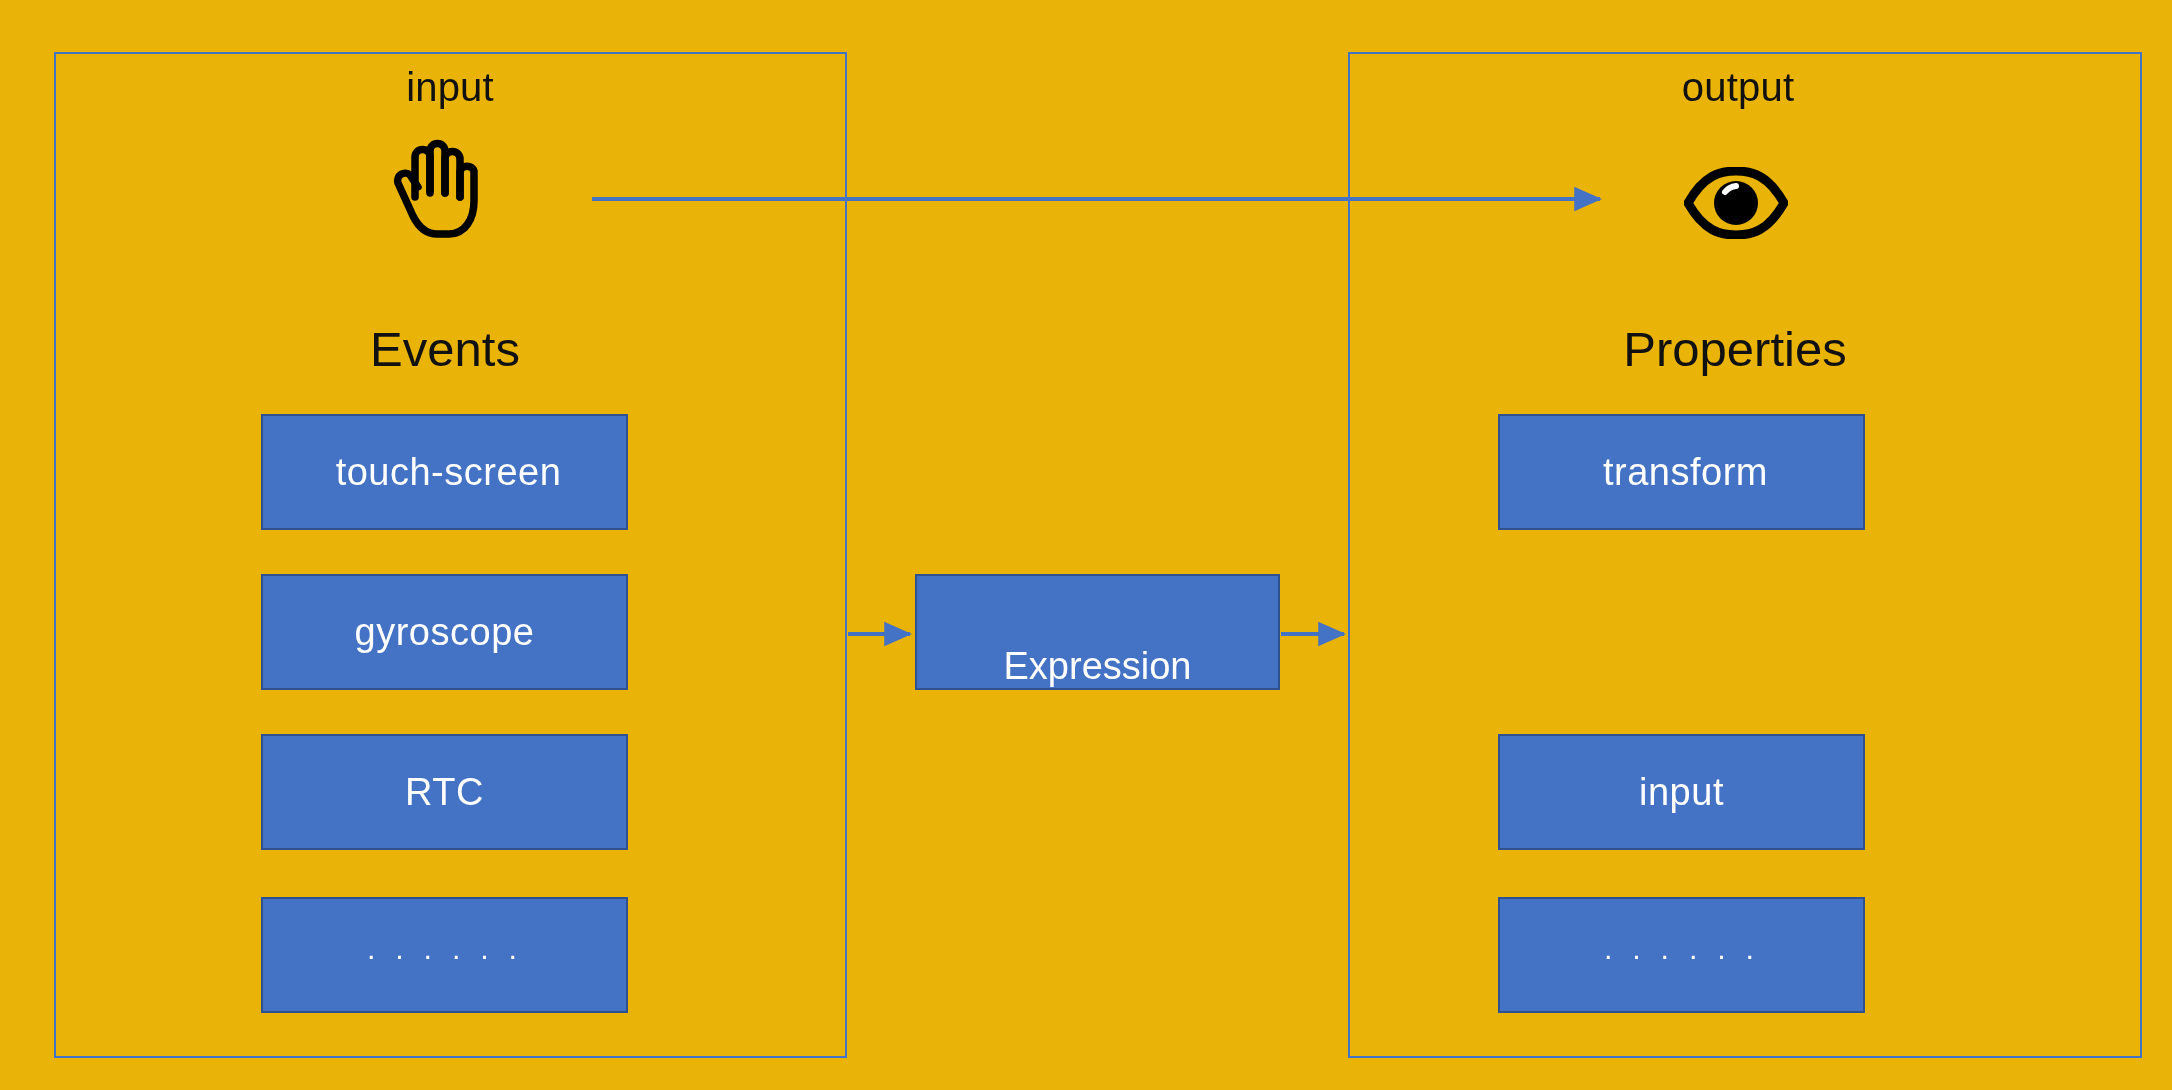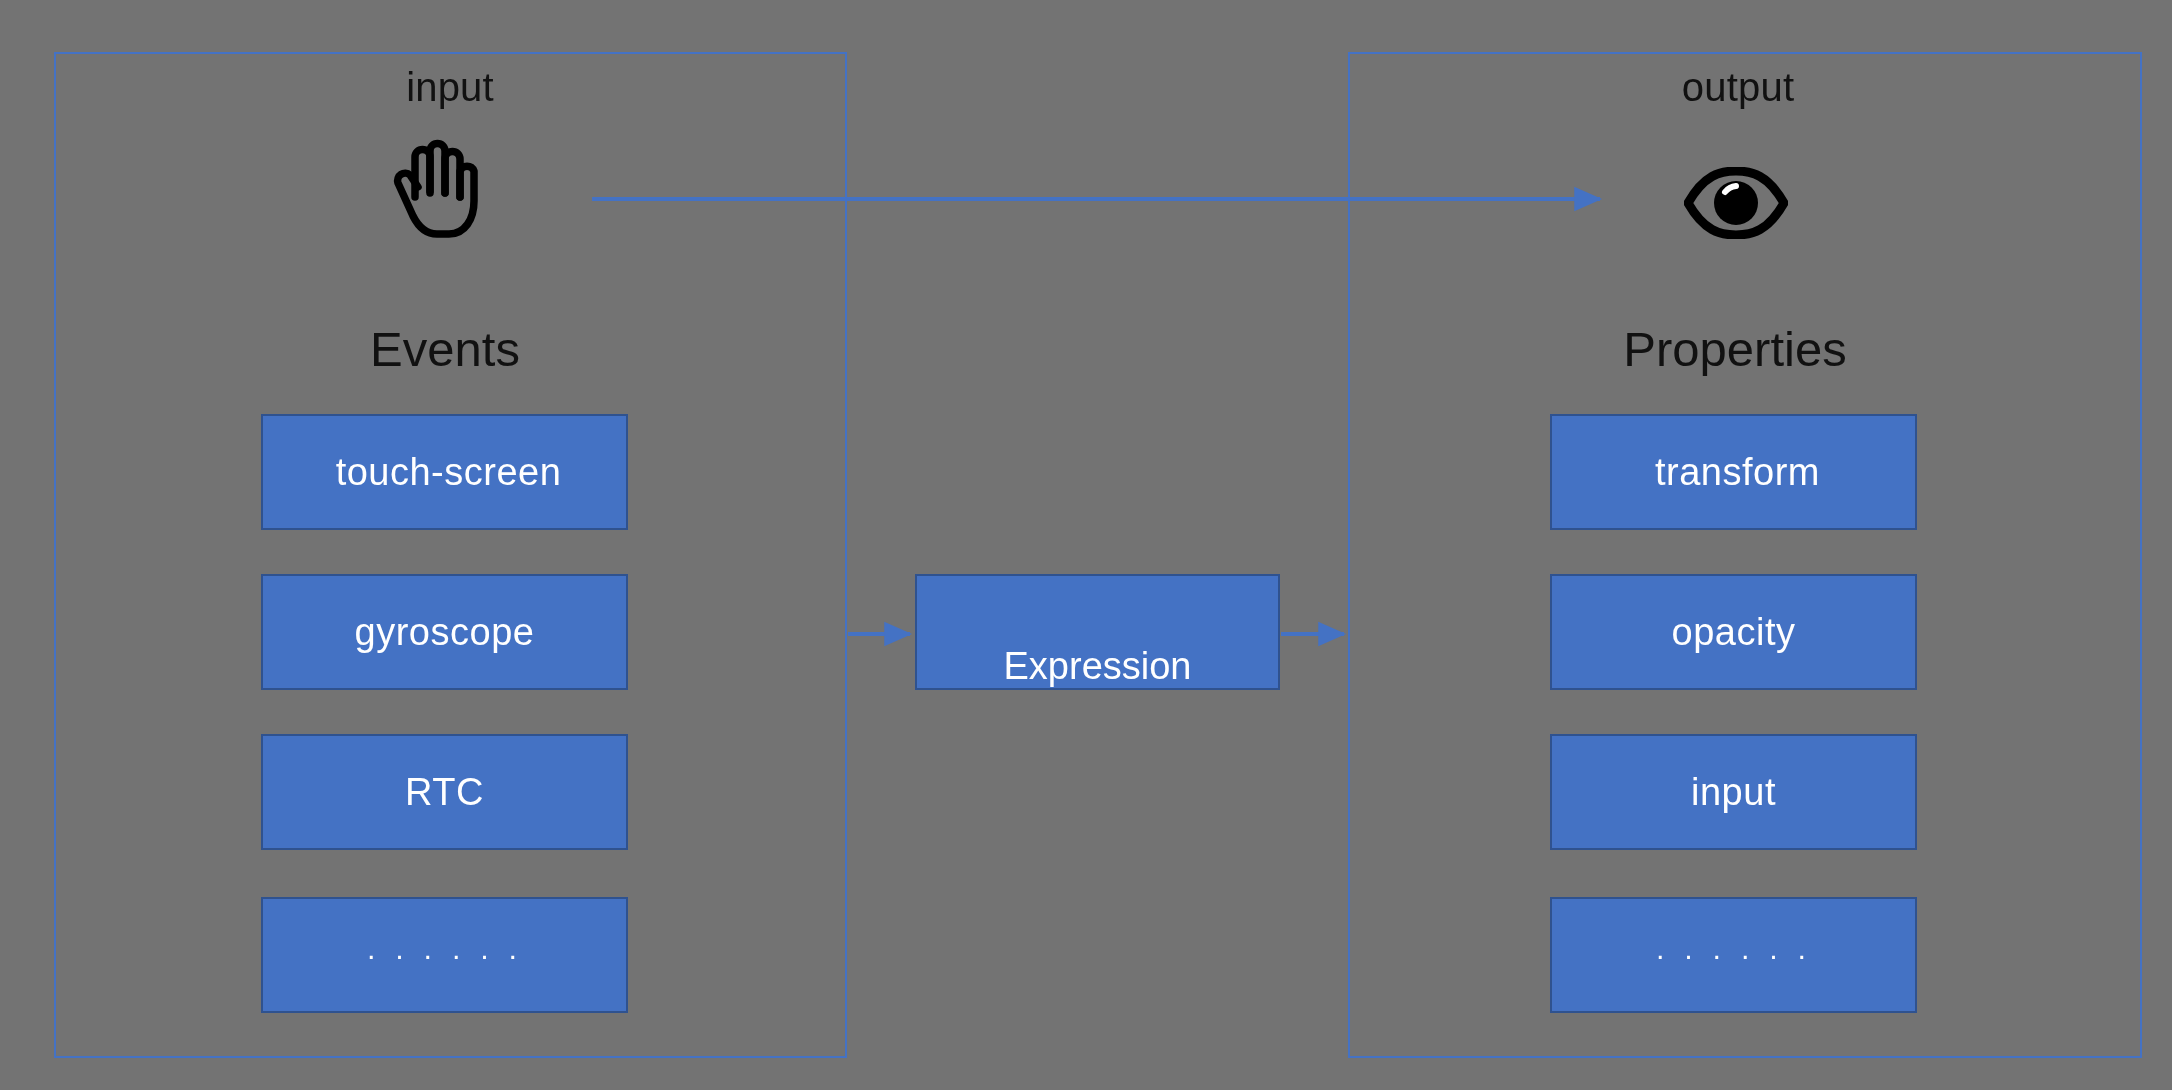--- a/index.html
+++ b/index.html
@@ -8,21 +8,21 @@
     padding: 0;
     background: #ffffff;
   }
   body {
     font-family: "Liberation Sans", sans-serif;
   }
   #canvas {
     position: relative;
     width: 2172px;
     height: 1090px;
-    background: #737373;
+    background: #eab308;
     overflow: hidden;
   }
 
   
   .panel {
     position: absolute;
     top: 52px;
     height: 1006px;
     border: 2px solid #4472C4;
     box-sizing: border-box;
@@ -82,21 +82,21 @@
     box-sizing: border-box;
     display: flex;
     align-items: center;
     justify-content: center;
     color: #ffffff;
     font-size: 38px;
     font-family: "Liberation Sans", sans-serif;
     letter-spacing: 0.5px;
   }
   .col-left  { left: 261px;  }
-  .col-right { left: 1550px; }
+  .col-right { left: 1498px; }
   .row-0 { top: 414px; padding-left: 8px; }
   .row-1 { top: 574px; align-items: center; }
   .row-2 { top: 734px; }
   .row-3 { top: 897px; }
 
   .ellipsis-label {
     font-size: 30px;
     letter-spacing: 5px;
     color: #ffffff;
   }
@@ -175,23 +175,20 @@
   <div class="node-box col-left row-2">
     <span>RTC</span>
   </div>
   <div class="node-box col-left row-3">
     <span class="ellipsis-label">· · · · · ·</span>
   </div>
 
   <div class="node-box col-right row-0">
     <span>transform</span>
   </div>
-  <div class="node-box col-right row-1">
-    <span>opacity</span>
-  </div>
   <div class="node-box col-right row-2">
     <span>input</span>
   </div>
   <div class="node-box col-right row-3">
     <span class="ellipsis-label">· · · · · ·</span>
   </div>
 
   <div id="box-expression">
     <span>Expression</span>
   </div>

